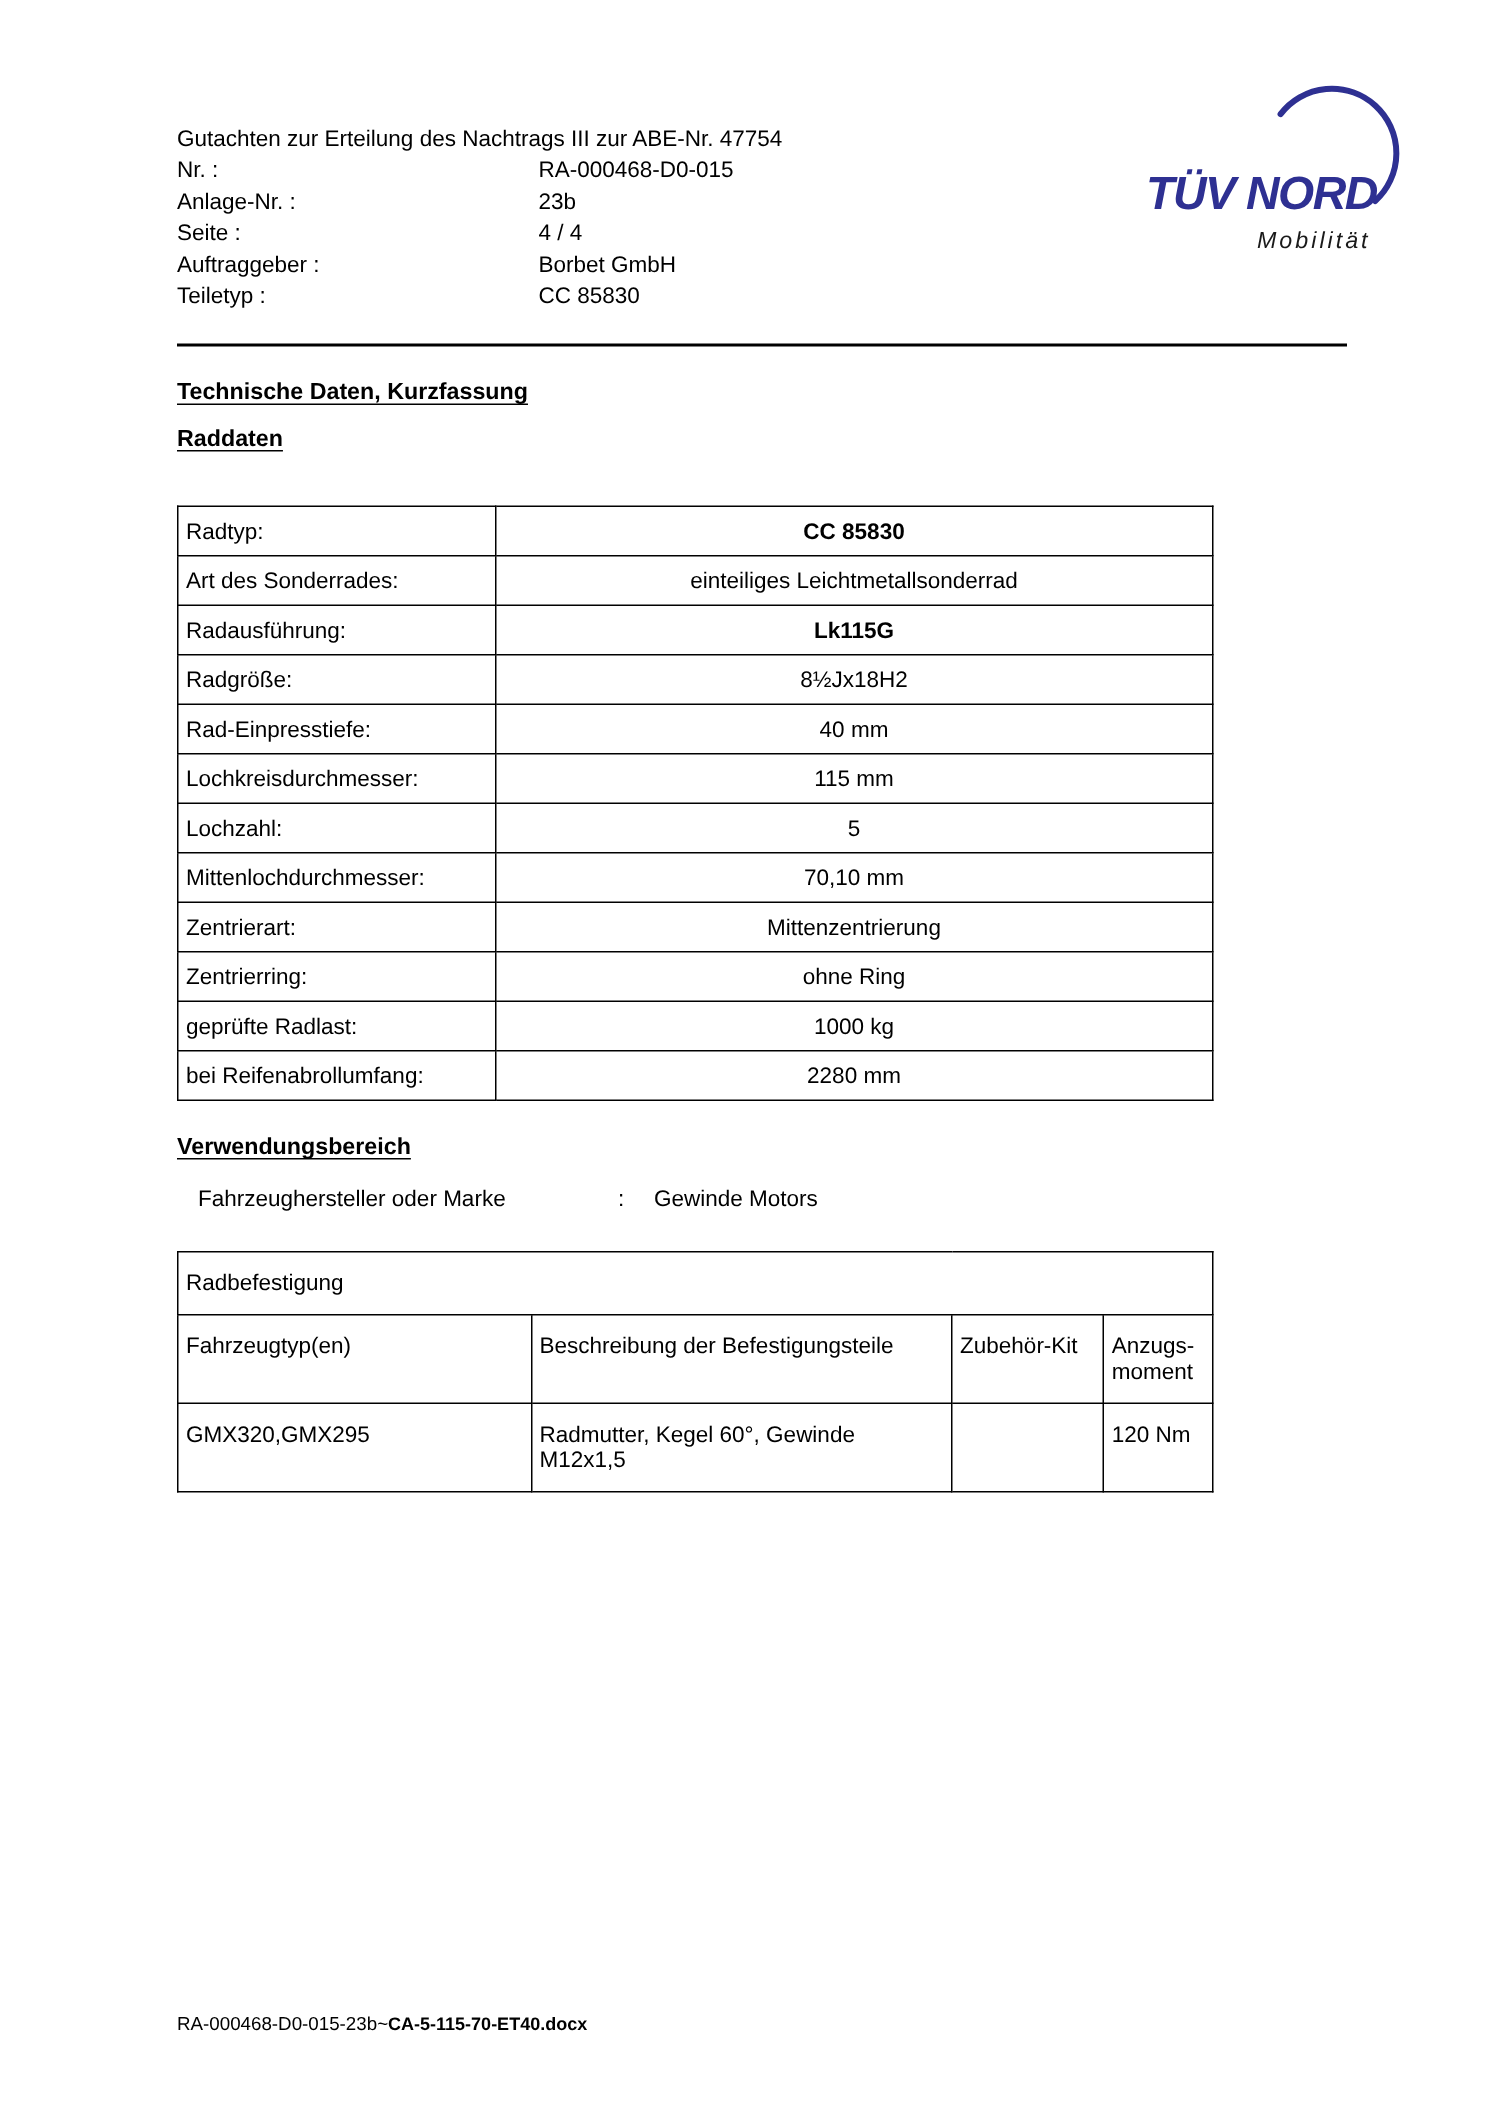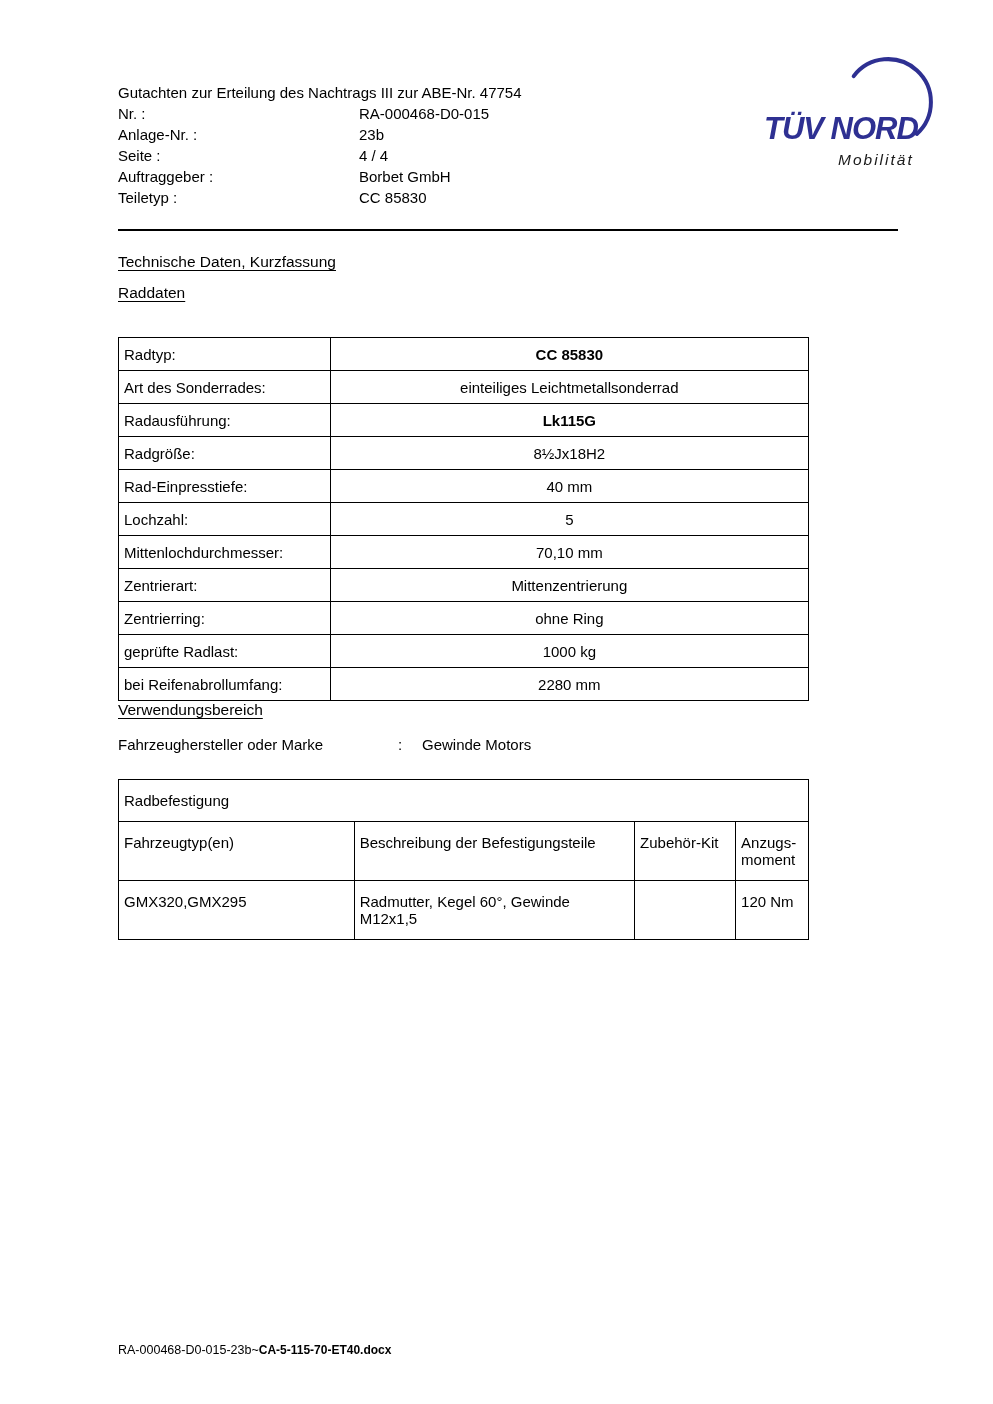--- a/index.html
+++ b/index.html
@@ -44,44 +44,44 @@
   
   .rule {
     margin-top: 21px;
     height: 2px;
     background: #000000;
     width: 780px;
   }
   
   .heading {
     font-size: 15.5px;
-    font-weight: normal;
+    font-weight: bold;
     text-decoration: underline;
     text-underline-offset: 3px;
     line-height: 17px;
   }
   .heading-tech { margin-top: 22px; }
   .heading-rad  { margin-top: 14px; }
-  .heading-verw { }
+  .heading-verw { margin-top: 22px; }
   
   table { border-collapse: collapse; width: 691px; }
   td, th { border: 1px solid #000000; font-size: 15px; font-weight: normal; }
   .raddaten { margin-top: 36px; }
   .raddaten td { height: 33px; padding: 2px 5px; vertical-align: middle; }
   .raddaten .col-label { width: 222px; text-align: left; }
   .raddaten .col-value { width: 558px; text-align: center; }
   .raddaten tr.bold-value .col-value { font-weight: bold; }
   
   .hersteller {
     margin-top: 16px;
     font-size: 15px;
     line-height: 21px;
     display: flex;
   }
-  .hersteller .h-label { width: 280px; flex: 0 0 280px; }
+  .hersteller .h-label { width: 280px; flex: 0 0 280px; margin-left: 14px; }
   .hersteller .h-colon { width: 24px; flex: 0 0 24px; }
   
   .befestigung { margin-top: 24px; }
   .befestigung td, .befestigung th {
     padding: 12px 5px;
     vertical-align: top;
     text-align: left;
   }
   .befestigung .caption-cell { height: 21px; }
   .befestigung th { height: 43px; }
@@ -160,20 +160,24 @@
         </tr>
         <tr>
           <td class="col-label">Radgröße:</td>
           <td class="col-value">8½Jx18H2</td>
         </tr>
         <tr>
           <td class="col-label">Rad-Einpresstiefe:</td>
           <td class="col-value">40 mm</td>
         </tr>
         <tr>
+          <td class="col-label">Lochkreisdurchmesser:</td>
+          <td class="col-value">115 mm</td>
+        </tr>
+        <tr>
           <td class="col-label">Lochzahl:</td>
           <td class="col-value">5</td>
         </tr>
         <tr>
           <td class="col-label">Mittenlochdurchmesser:</td>
           <td class="col-value">70,10 mm</td>
         </tr>
         <tr>
           <td class="col-label">Zentrierart:</td>
           <td class="col-value">Mittenzentrierung</td>

